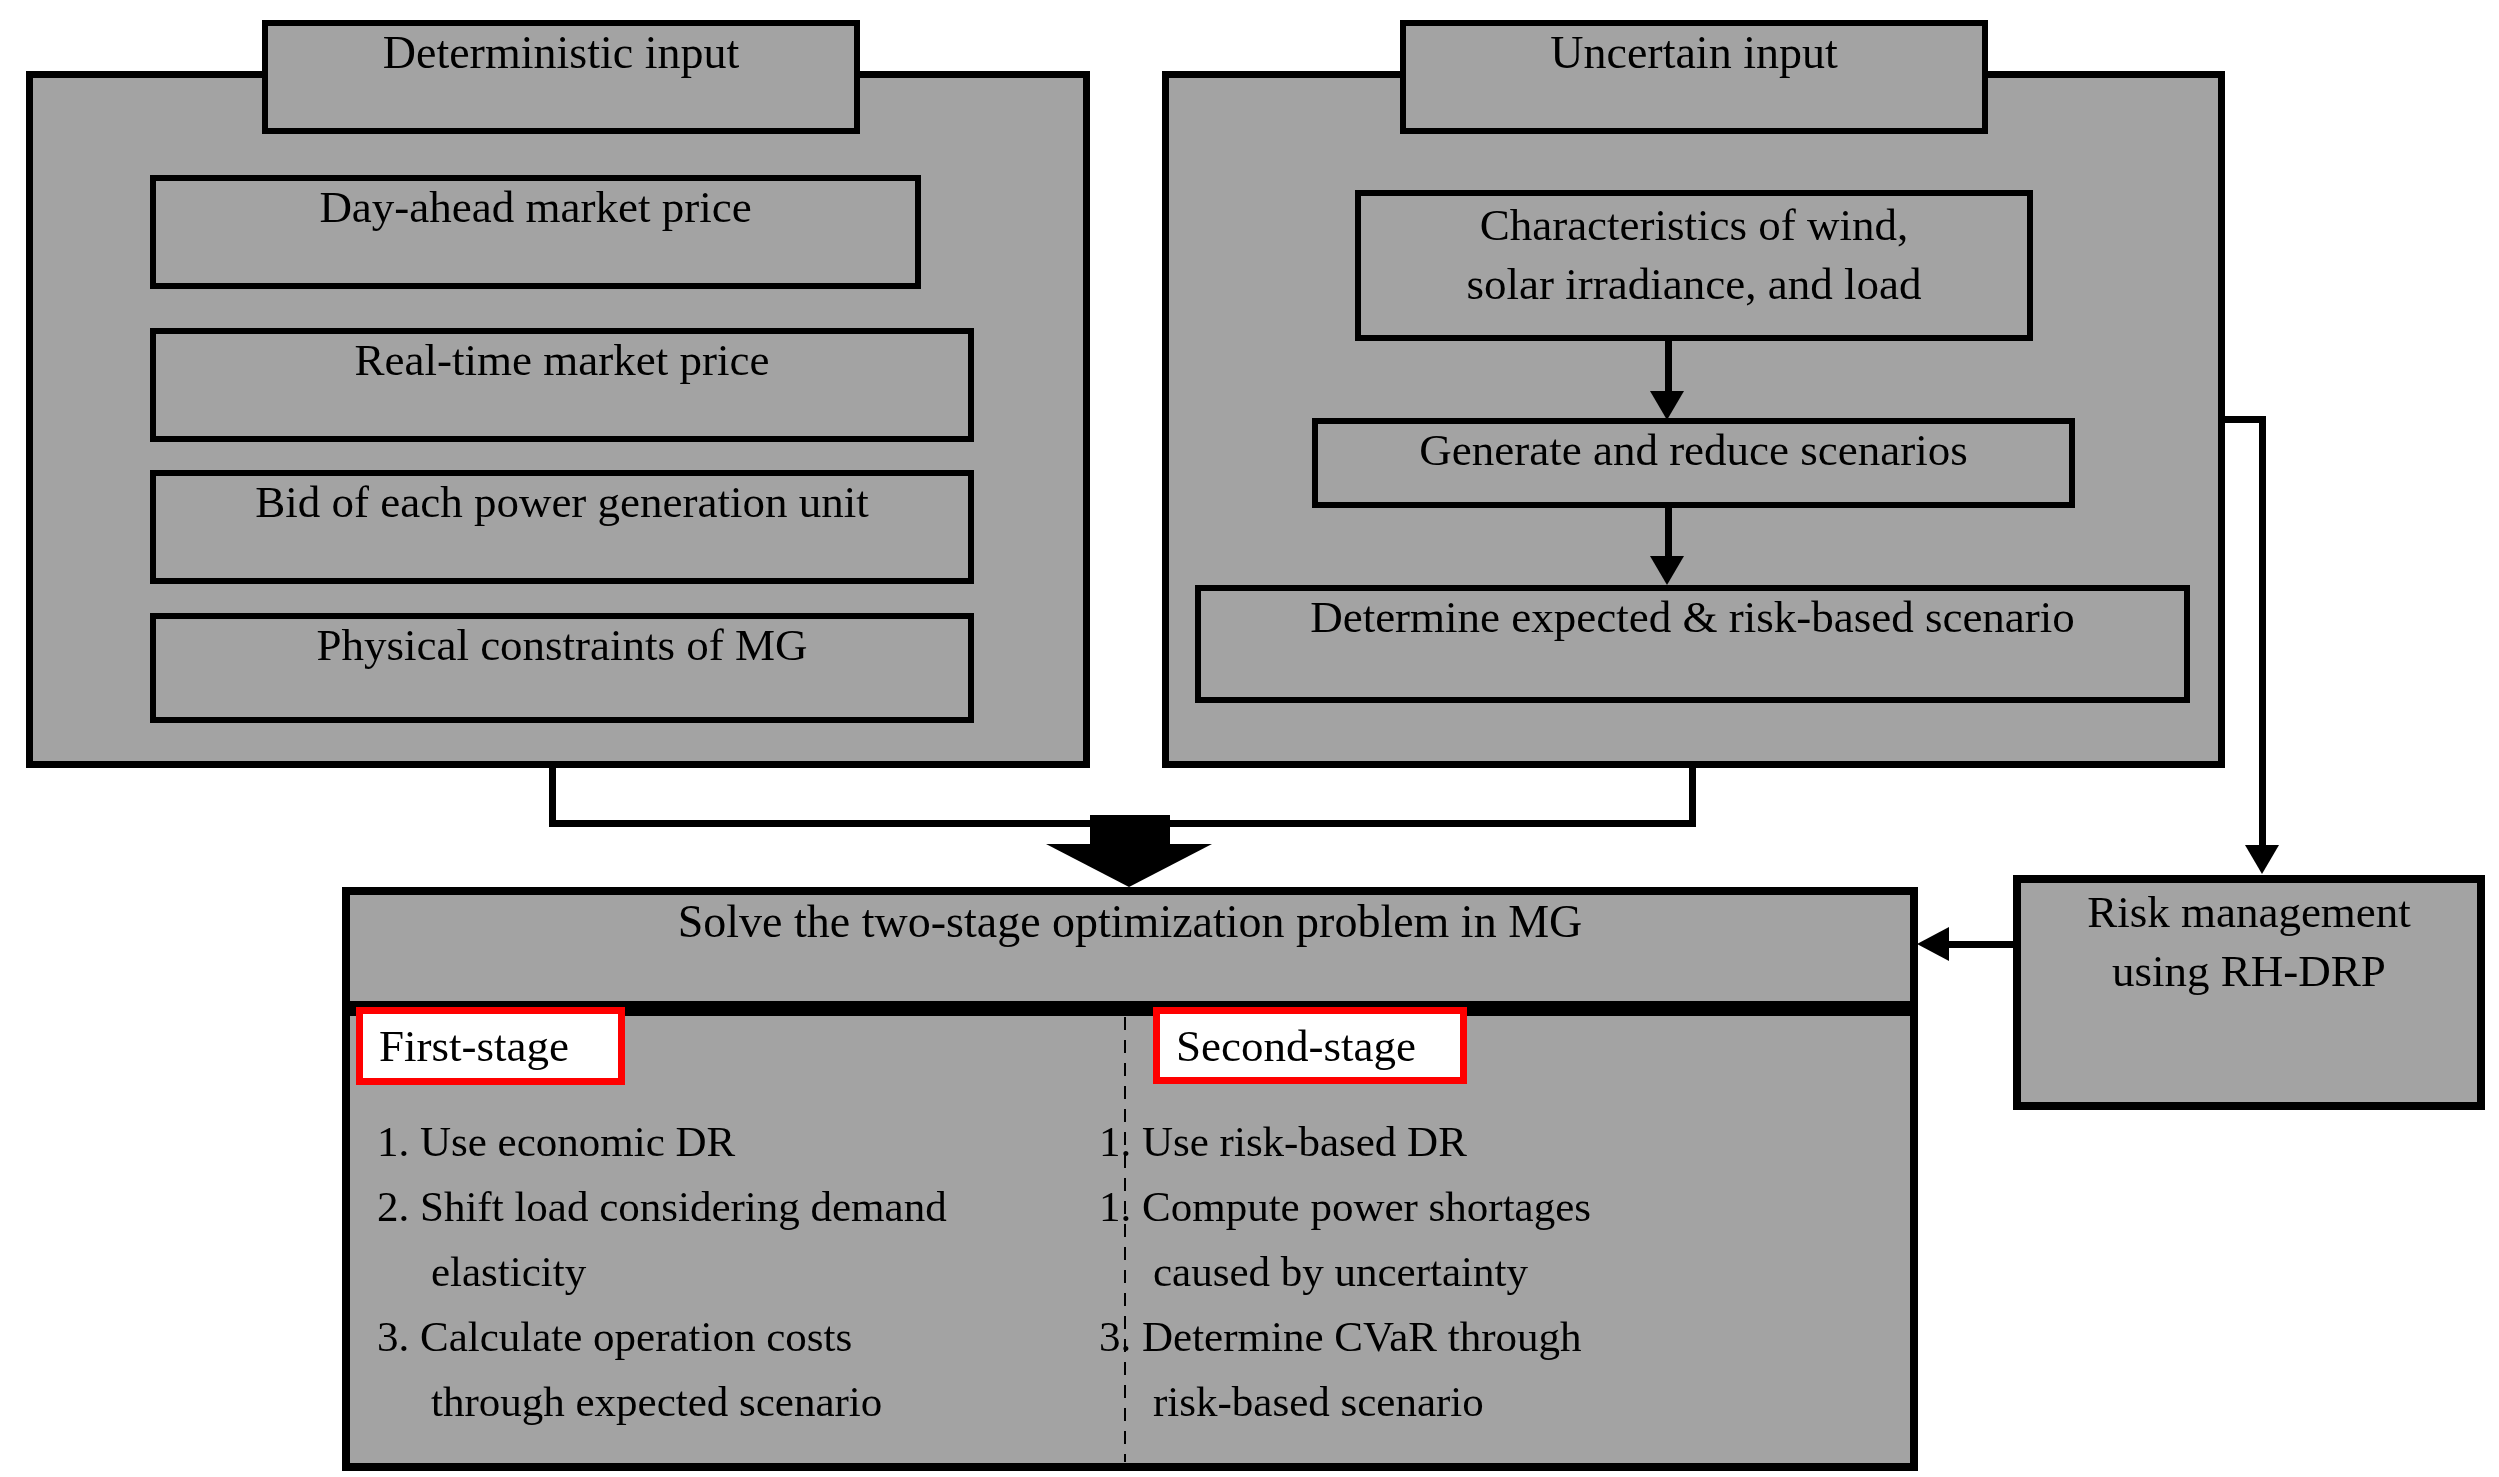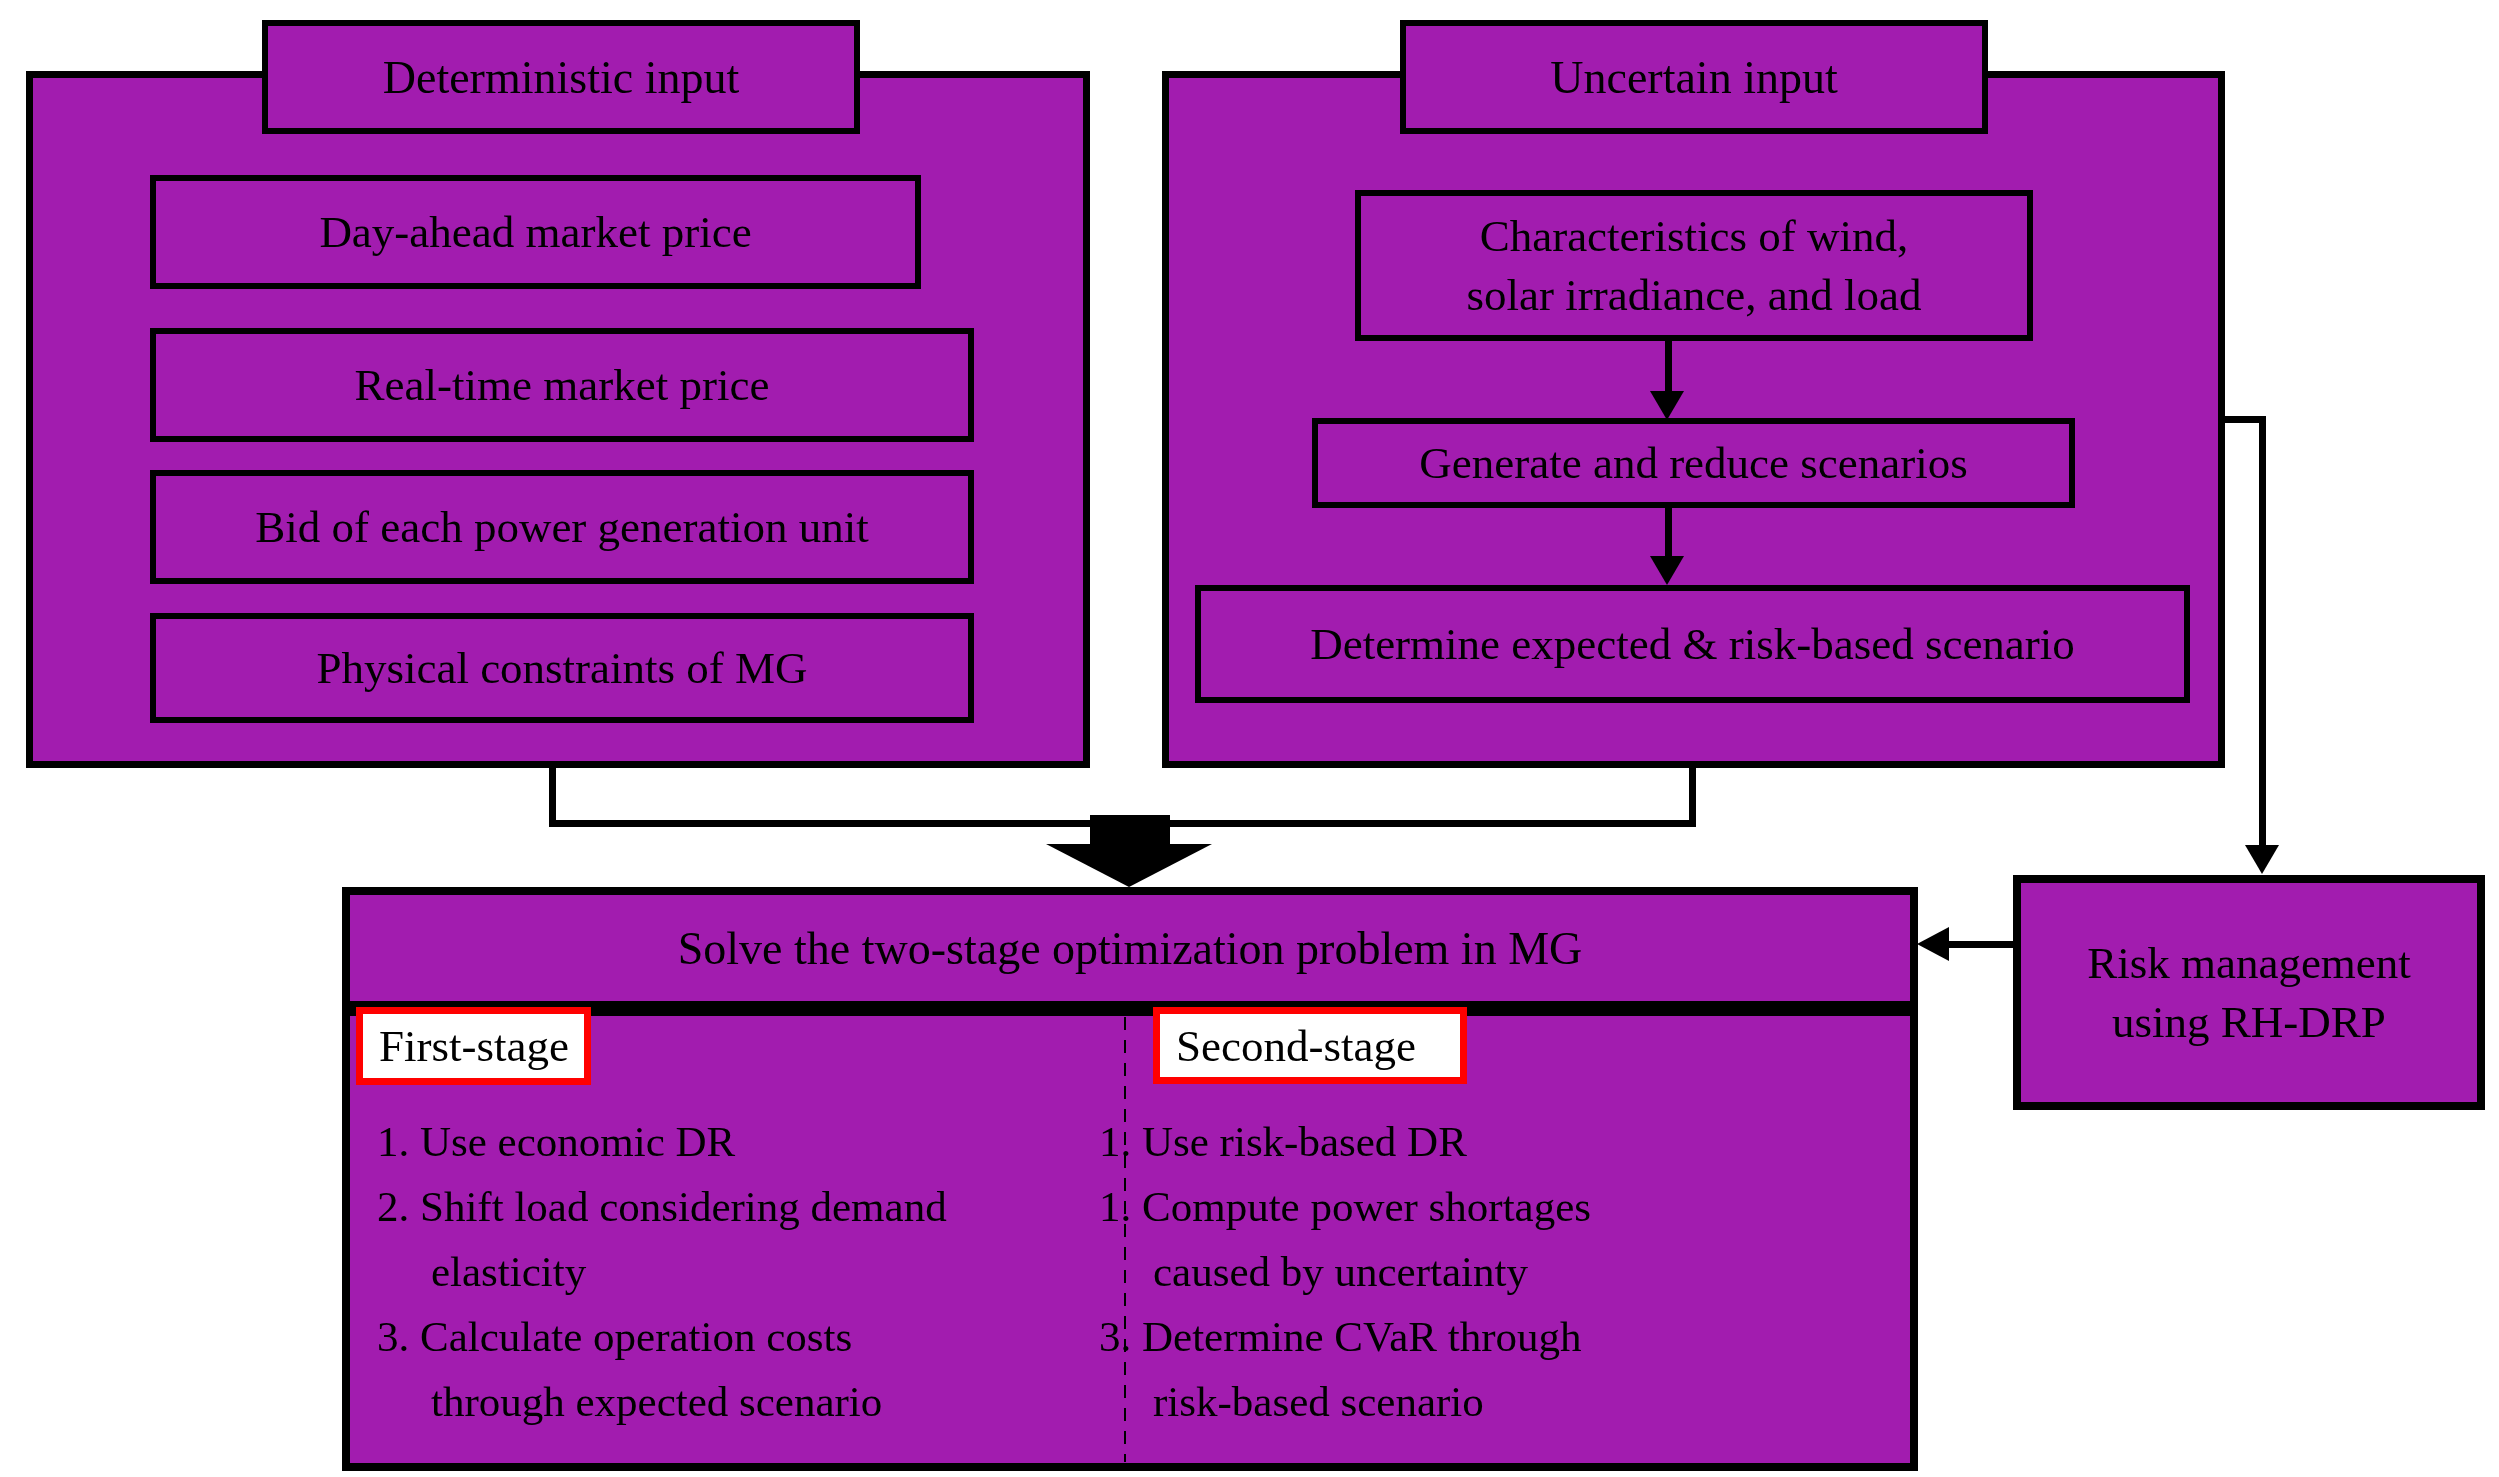--- a/index.html
+++ b/index.html
@@ -5,22 +5,22 @@
   html, body { margin: 0; padding: 0; background: #ffffff; }
   body { width: 2500px; height: 1478px; position: relative; overflow: hidden; }
   .canvas {
     position: absolute; left: 0; top: 0; width: 2500px; height: 1478px;
     background: #ffffff;
     font-family: "Liberation Serif", "DejaVu Serif", serif;
     color: #000000;
   }
   .box {
     position: absolute; box-sizing: border-box;
-    background: #a21caf; border: 6.5px solid #000000;
-    display: flex; align-items: center; justify-content: center;
+    background: #a3a3a3; border: 6.5px solid #000000;
+    display: flex; align-items: flex-start; justify-content: center;
     text-align: center; z-index: 2;
   }
   .container-box { border-width: 7.2px; z-index: 1; }
   .thick { border-width: 8.7px; }
   .title-box { z-index: 3; }
   .f64 { font-size: 46px; }
   .f62 { font-size: 45px; }
   .two-line { line-height: 59px; }
   .line { position: absolute; background: #000000; z-index: 1; }
   .tri { position: absolute; width: 0; height: 0; z-index: 2; }
@@ -116,21 +116,21 @@
   <div class="tri tri-left" style="left:1917px; top:927px;"></div>
 
   <div class="box thick f64" style="left:342px; top:887px; width:1576px; height:122px;">
     <span>Solve the two-stage optimization problem in MG</span>
   </div>
 
   <div class="box thick" style="left:342px; top:1008px; width:1576px; height:463px;"></div>
 
   <div class="divider" style="left:1124px; top:1017px; height:445px;"></div>
 
-  <div class="stage-label" style="left:356px; top:1007px; width:235px; height:78px;">
+  <div class="stage-label" style="left:356px; top:1007px; width:269px; height:78px;">
     <span>First-stage</span>
   </div>
   <div class="stage-list" style="left:377px; top:1109px; width:731px;">
     <div>1. Use economic DR</div>
     <div>2. Shift load considering demand</div>
     <div class="cont">elasticity</div>
     <div>3. Calculate operation costs</div>
     <div class="cont">through expected scenario</div>
   </div>
 

